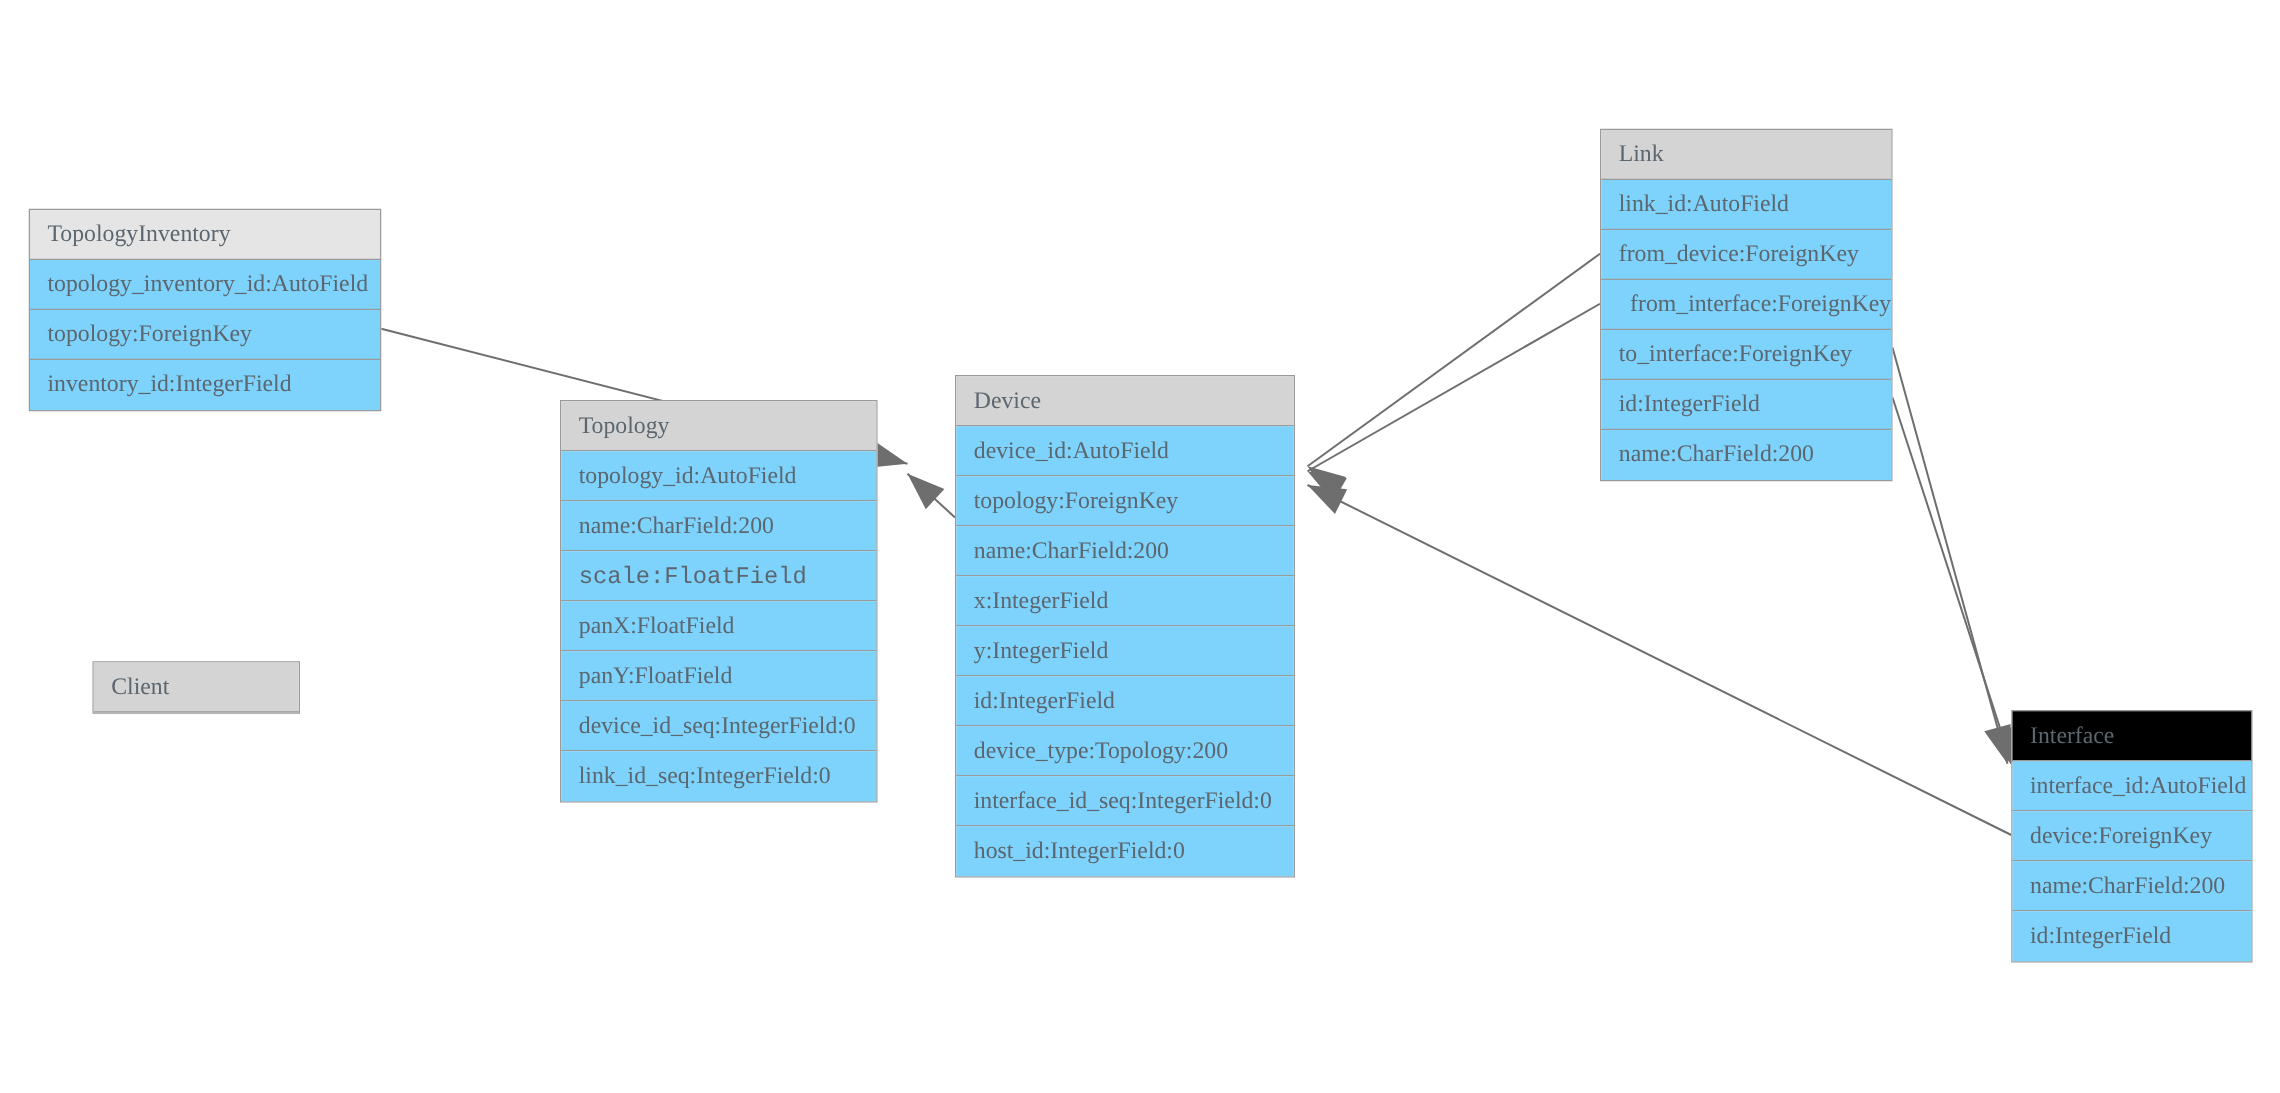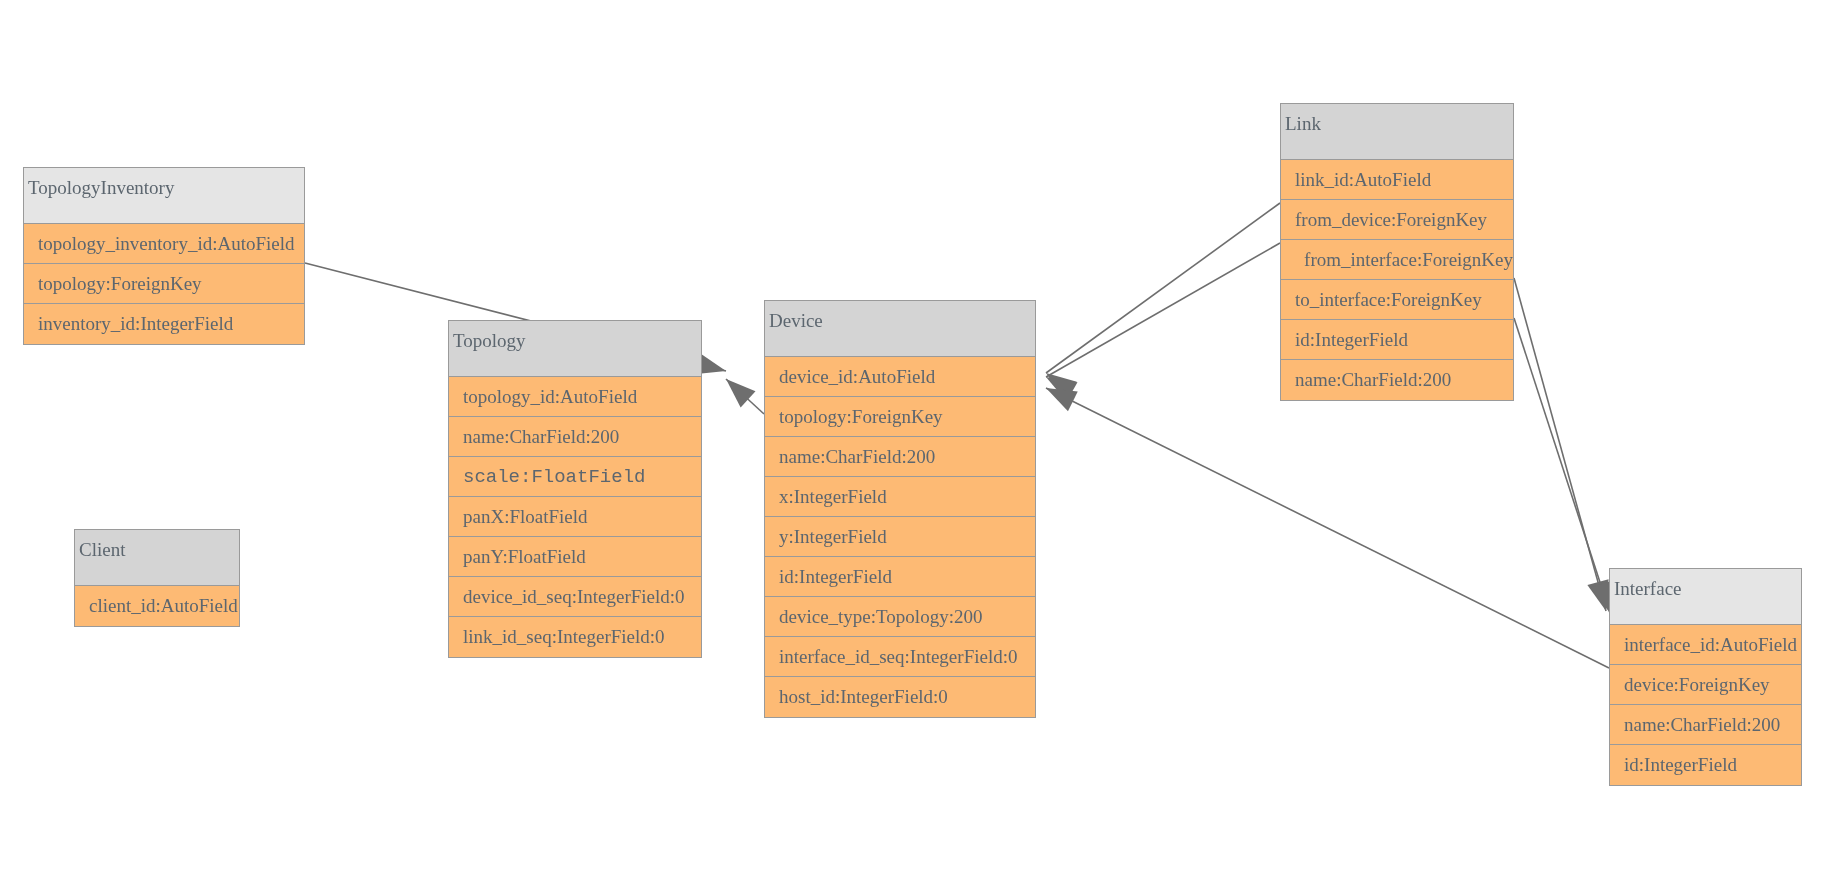--- a/index.html
+++ b/index.html
@@ -28,41 +28,41 @@
   }
   .entity {
     position: absolute;
     box-sizing: border-box;
     border: 1px solid #9a9a9a;
     background: #ffffff;
     z-index: 5;
   }
   .entity-title {
     box-sizing: border-box;
-    height: 56px;
+    height: 40px;
     line-height: 40px;
     background: #d4d4d4;
     border-bottom: 1px solid #9a9a9a;
     color: #5c666f;
     font-size: 19px;
-    padding-left: 4px;
+    padding-left: 14px;
     white-space: nowrap;
     overflow: hidden;
   }
   .entity-field {
     box-sizing: border-box;
     height: 40px;
     line-height: 40px;
     border-bottom: 1px solid #9a9a9a;
     color: #5c666f;
     font-size: 19px;
     padding-left: 14px;
     white-space: nowrap;
     overflow: hidden;
-    background: #fdba74;
+    background: #7dd3fc;
   }
   .entity-field:last-child {
     border-bottom: none;
   }
 </style>
 </head>
 <body>
 
 <div id="canvas">
   <svg id="edge-layer" viewBox="0 0 1824 874" xmlns="http://www.w3.org/2000/svg">
@@ -97,21 +97,20 @@
     </svg>
   <div id="entity-layer">
       <div class="entity" style="left: 23px; top: 167px; width: 282px; border-color: rgb(154, 154, 154);">
         <div class="entity-title" style="background: #e5e5e5; color: rgb(92, 102, 111); border-bottom-color: rgb(154, 154, 154);">TopologyInventory</div>
         <div class="entity-field" style="color: rgb(92, 102, 111); border-bottom-color: rgb(154, 154, 154);">topology_inventory_id:AutoField</div>
         <div class="entity-field" style="color: rgb(92, 102, 111); border-bottom-color: rgb(154, 154, 154);">topology:ForeignKey</div>
         <div class="entity-field" style="color: rgb(92, 102, 111); border-bottom-color: rgb(154, 154, 154);">inventory_id:IntegerField</div>
       </div>
       <div class="entity" style="left: 74px; top: 529px; width: 166px; border-color: rgb(154, 154, 154);">
         <div class="entity-title" style="background: rgb(212, 212, 212); color: rgb(92, 102, 111); border-bottom-color: rgb(154, 154, 154);">Client</div>
-        <div class="entity-field" style="color: rgb(92, 102, 111); border-bottom-color: rgb(154, 154, 154);">client_id:AutoField</div>
       </div>
       <div class="entity" style="left: 448px; top: 320px; width: 254px; border-color: rgb(154, 154, 154);">
         <div class="entity-title" style="background: rgb(212, 212, 212); color: rgb(92, 102, 111); border-bottom-color: rgb(154, 154, 154);">Topology</div>
         <div class="entity-field" style="color: rgb(92, 102, 111); border-bottom-color: rgb(154, 154, 154);">topology_id:AutoField</div>
         <div class="entity-field" style="color: rgb(92, 102, 111); border-bottom-color: rgb(154, 154, 154);">name:CharField:200</div>
         <div class="entity-field" style="color: rgb(92, 102, 111); border-bottom-color: rgb(154, 154, 154); font-family: Liberation Mono, monospace;">scale:FloatField</div>
         <div class="entity-field" style="color: rgb(92, 102, 111); border-bottom-color: rgb(154, 154, 154);">panX:FloatField</div>
         <div class="entity-field" style="color: rgb(92, 102, 111); border-bottom-color: rgb(154, 154, 154);">panY:FloatField</div>
         <div class="entity-field" style="color: rgb(92, 102, 111); border-bottom-color: rgb(154, 154, 154);">device_id_seq:IntegerField:0</div>
         <div class="entity-field" style="color: rgb(92, 102, 111); border-bottom-color: rgb(154, 154, 154);">link_id_seq:IntegerField:0</div>
@@ -131,20 +130,20 @@
       <div class="entity" style="left: 1280px; top: 103px; width: 234px; border-color: rgb(154, 154, 154);">
         <div class="entity-title" style="background: rgb(212, 212, 212); color: rgb(92, 102, 111); border-bottom-color: rgb(154, 154, 154);">Link</div>
         <div class="entity-field" style="color: rgb(92, 102, 111); border-bottom-color: rgb(154, 154, 154);">link_id:AutoField</div>
         <div class="entity-field" style="color: rgb(92, 102, 111); border-bottom-color: rgb(154, 154, 154);">from_device:ForeignKey</div>
         <div class="entity-field" style="color: rgb(92, 102, 111); border-bottom-color: rgb(154, 154, 154); text-align: right;">from_interface:ForeignKey</div>
         <div class="entity-field" style="color: rgb(92, 102, 111); border-bottom-color: rgb(154, 154, 154);">to_interface:ForeignKey</div>
         <div class="entity-field" style="color: rgb(92, 102, 111); border-bottom-color: rgb(154, 154, 154);">id:IntegerField</div>
         <div class="entity-field" style="color: rgb(92, 102, 111); border-bottom-color: rgb(154, 154, 154);">name:CharField:200</div>
       </div>
       <div class="entity" style="left: 1609px; top: 568px; width: 193px; border-color: rgb(154, 154, 154);">
-        <div class="entity-title" style="background: #e5e5e5; color: rgb(92, 102, 111); border-bottom-color: rgb(154, 154, 154);">Interface</div>
+        <div class="entity-title" style="background: #000000; color: rgb(92, 102, 111); border-bottom-color: rgb(154, 154, 154);">Interface</div>
         <div class="entity-field" style="color: rgb(92, 102, 111); border-bottom-color: rgb(154, 154, 154);">interface_id:AutoField</div>
         <div class="entity-field" style="color: rgb(92, 102, 111); border-bottom-color: rgb(154, 154, 154);">device:ForeignKey</div>
         <div class="entity-field" style="color: rgb(92, 102, 111); border-bottom-color: rgb(154, 154, 154);">name:CharField:200</div>
         <div class="entity-field" style="color: rgb(92, 102, 111); border-bottom-color: rgb(154, 154, 154);">id:IntegerField</div>
       </div>
     </div>
 </div>
 
 </body></html>

